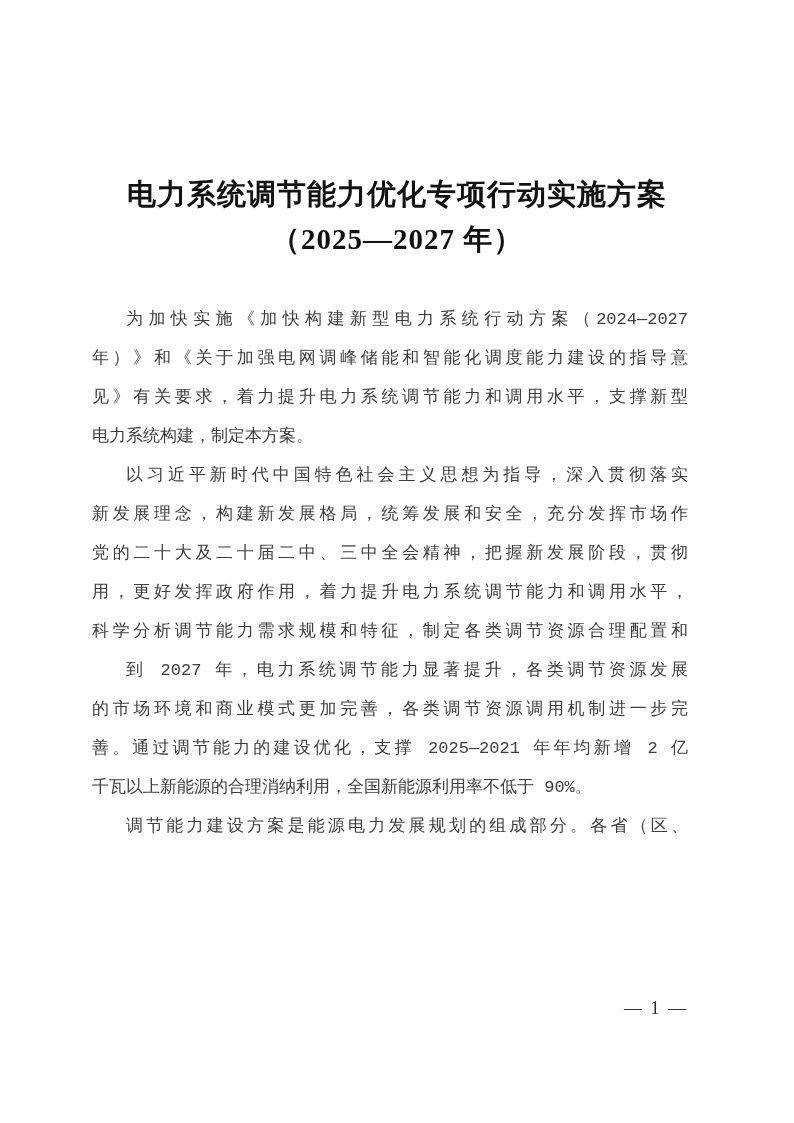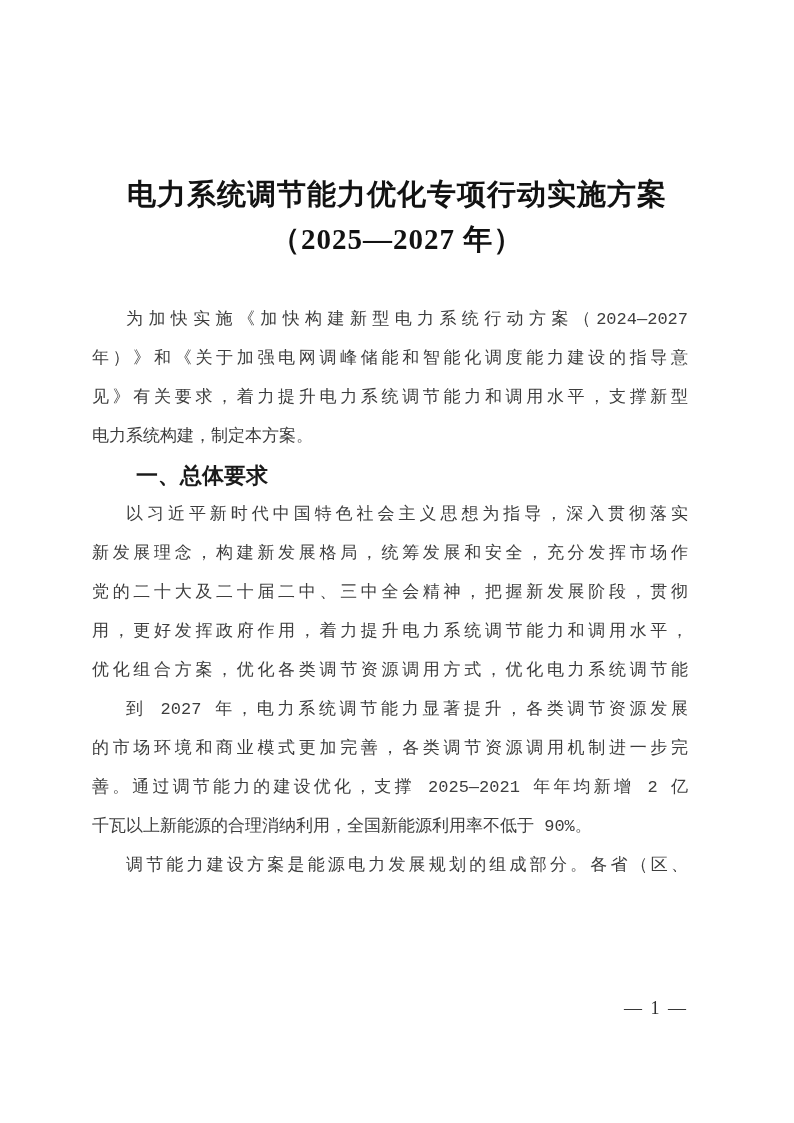--- a/index.html
+++ b/index.html
@@ -82,26 +82,25 @@
   <div class="title-block">
     <div>电力系统调节能力优化专项行动实施方案</div>
     <div>（2025—2027 年）</div>
   </div>
 
   <div class="doc-body">
       <div class="body-line justify indent">为加快实施《加快构建新型电力系统行动方案（2024—2027</div>
       <div class="body-line justify">年）》和《关于加强电网调峰储能和智能化调度能力建设的指导意</div>
       <div class="body-line justify">见》有关要求，着力提升电力系统调节能力和调用水平，支撑新型</div>
       <div class="body-line">电力系统构建，制定本方案。</div>
-      <div class="body-line heading indent">一、总体要求</div>
       <div class="body-line justify indent">以习近平新时代中国特色社会主义思想为指导，深入贯彻落实</div>
       <div class="body-line justify">新发展理念，构建新发展格局，统筹发展和安全，充分发挥市场作</div>
       <div class="body-line justify">党的二十大及二十届二中、三中全会精神，把握新发展阶段，贯彻</div>
       <div class="body-line justify">用，更好发挥政府作用，着力提升电力系统调节能力和调用水平，</div>
-      <div class="body-line justify">优化组合方案，优化各类调节资源调用方式，优化电力系统调节能</div>
+      <div class="body-line justify">科学分析调节能力需求规模和特征，制定各类调节资源合理配置和</div>
       <div class="body-line justify indent">到 2027 年，电力系统调节能力显著提升，各类调节资源发展</div>
       <div class="body-line justify">的市场环境和商业模式更加完善，各类调节资源调用机制进一步完</div>
       <div class="body-line justify">善。通过调节能力的建设优化，支撑 2025—2021 年年均新增 2 亿</div>
       <div class="body-line">千瓦以上新能源的合理消纳利用，全国新能源利用率不低于 90%。</div>
       <div class="body-line justify indent">调节能力建设方案是能源电力发展规划的组成部分。各省（区、</div>
     </div>
 
   <div class="page-number">— 1 —</div>
 
 </div>

